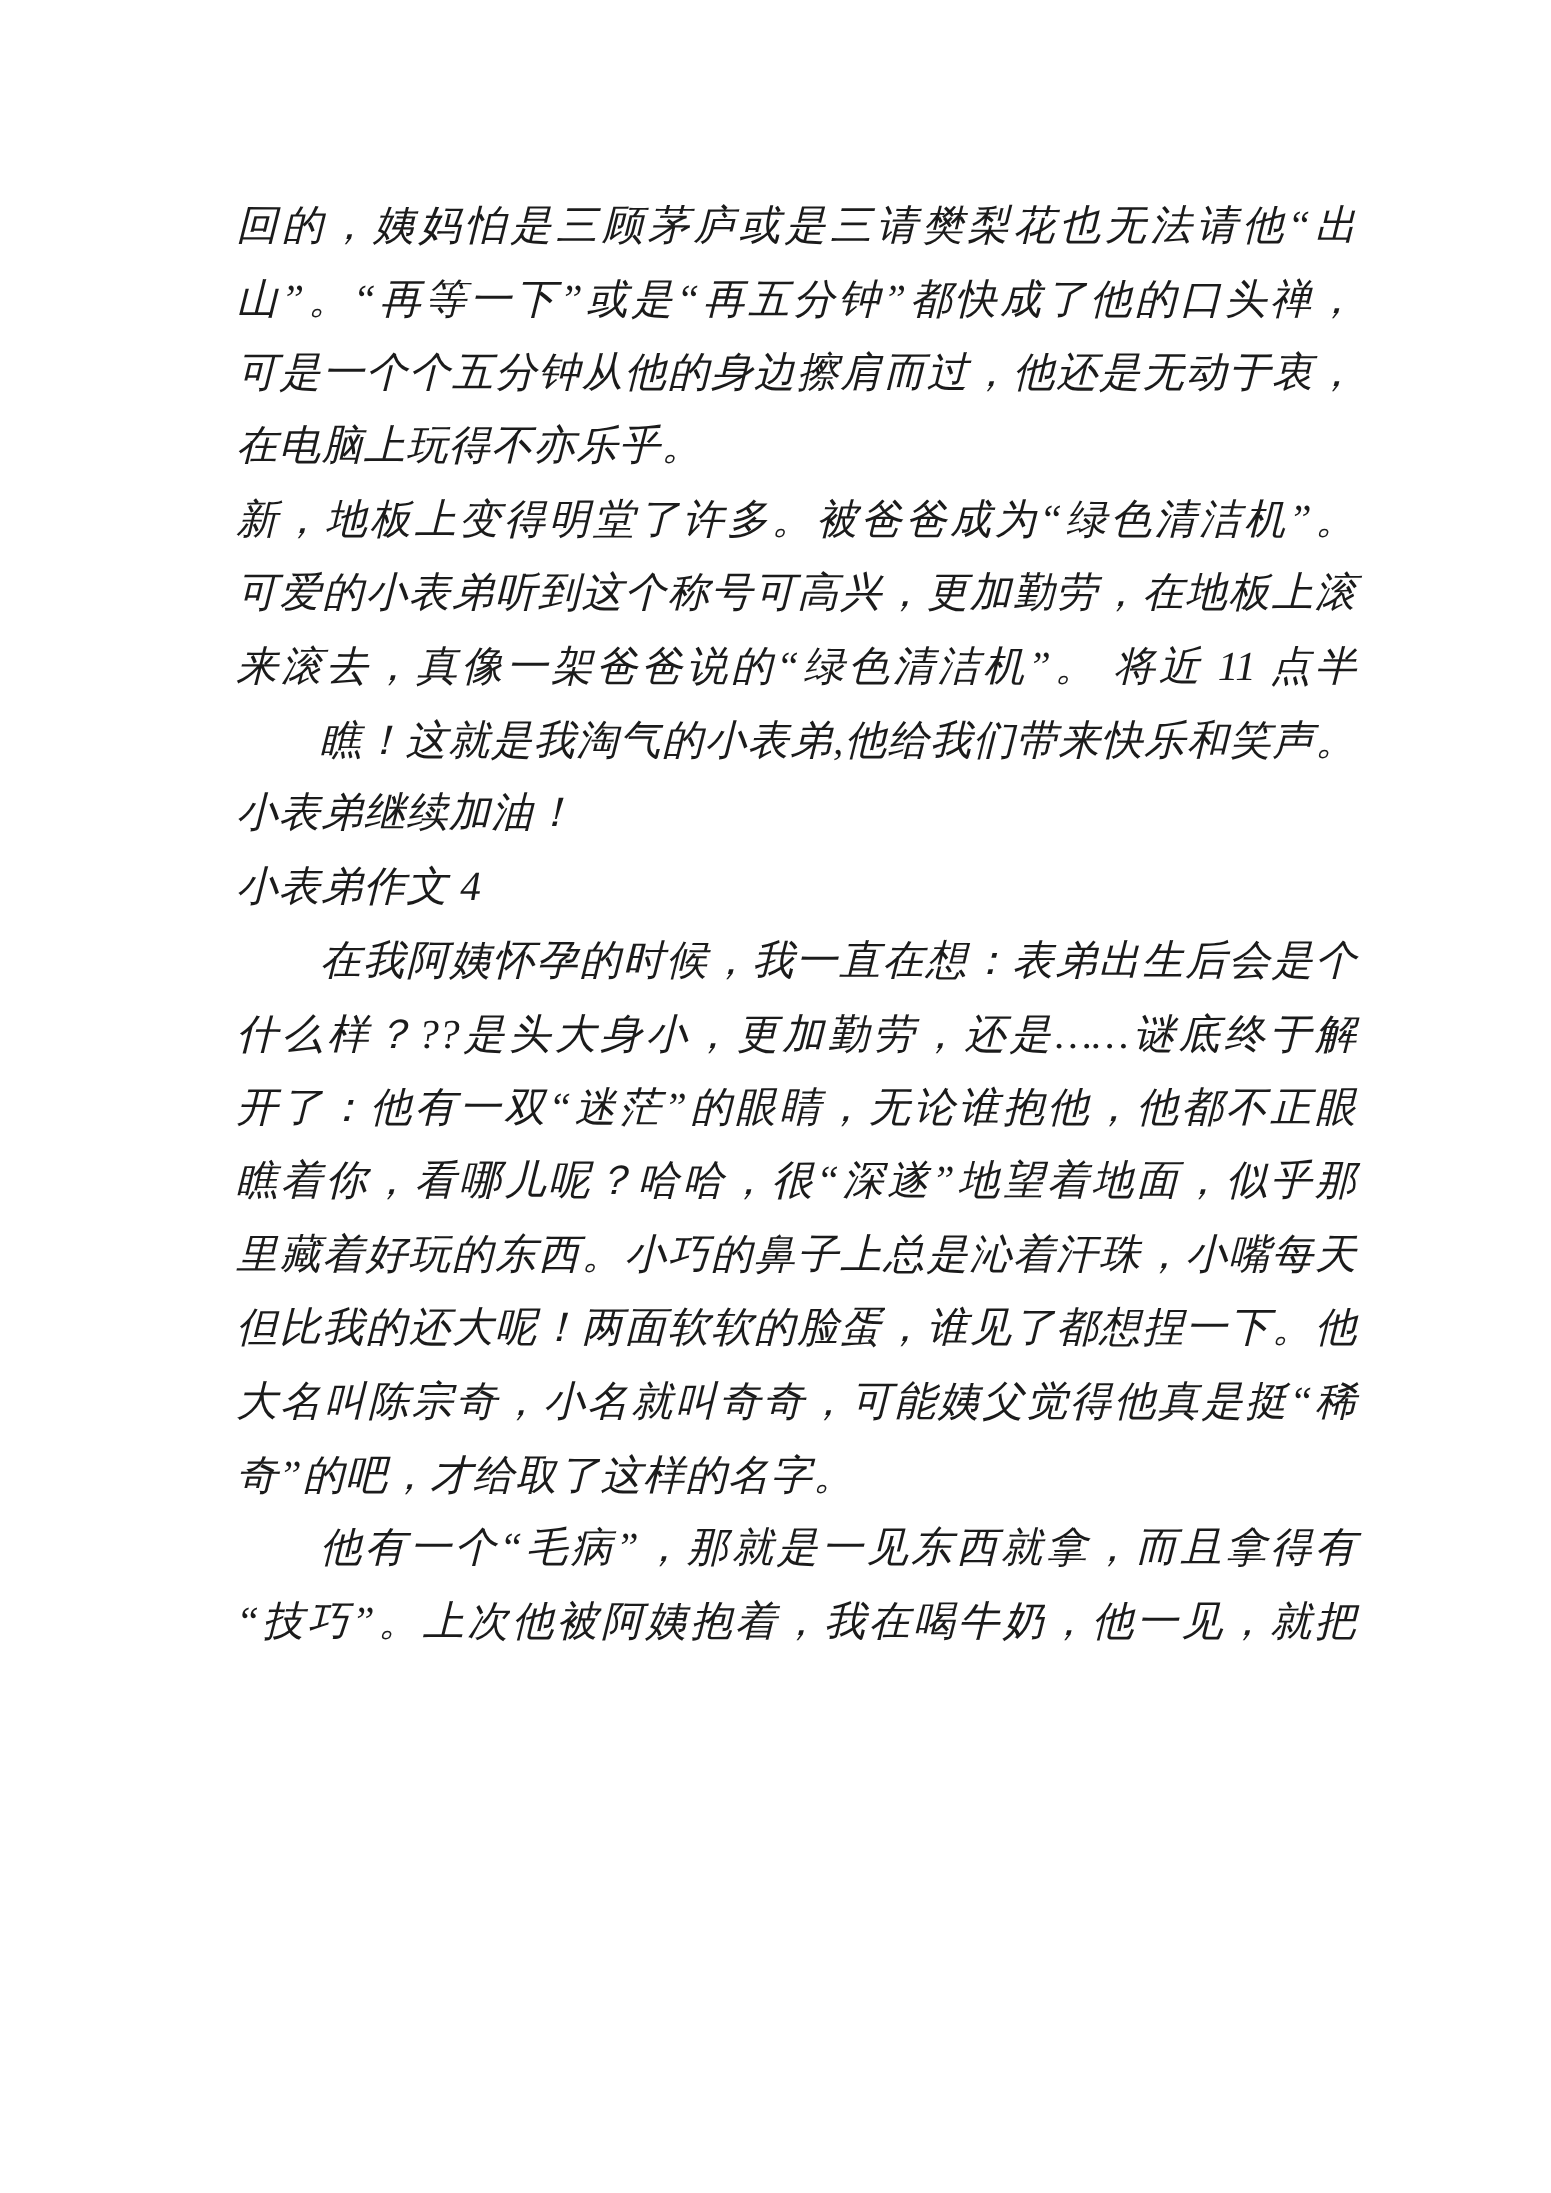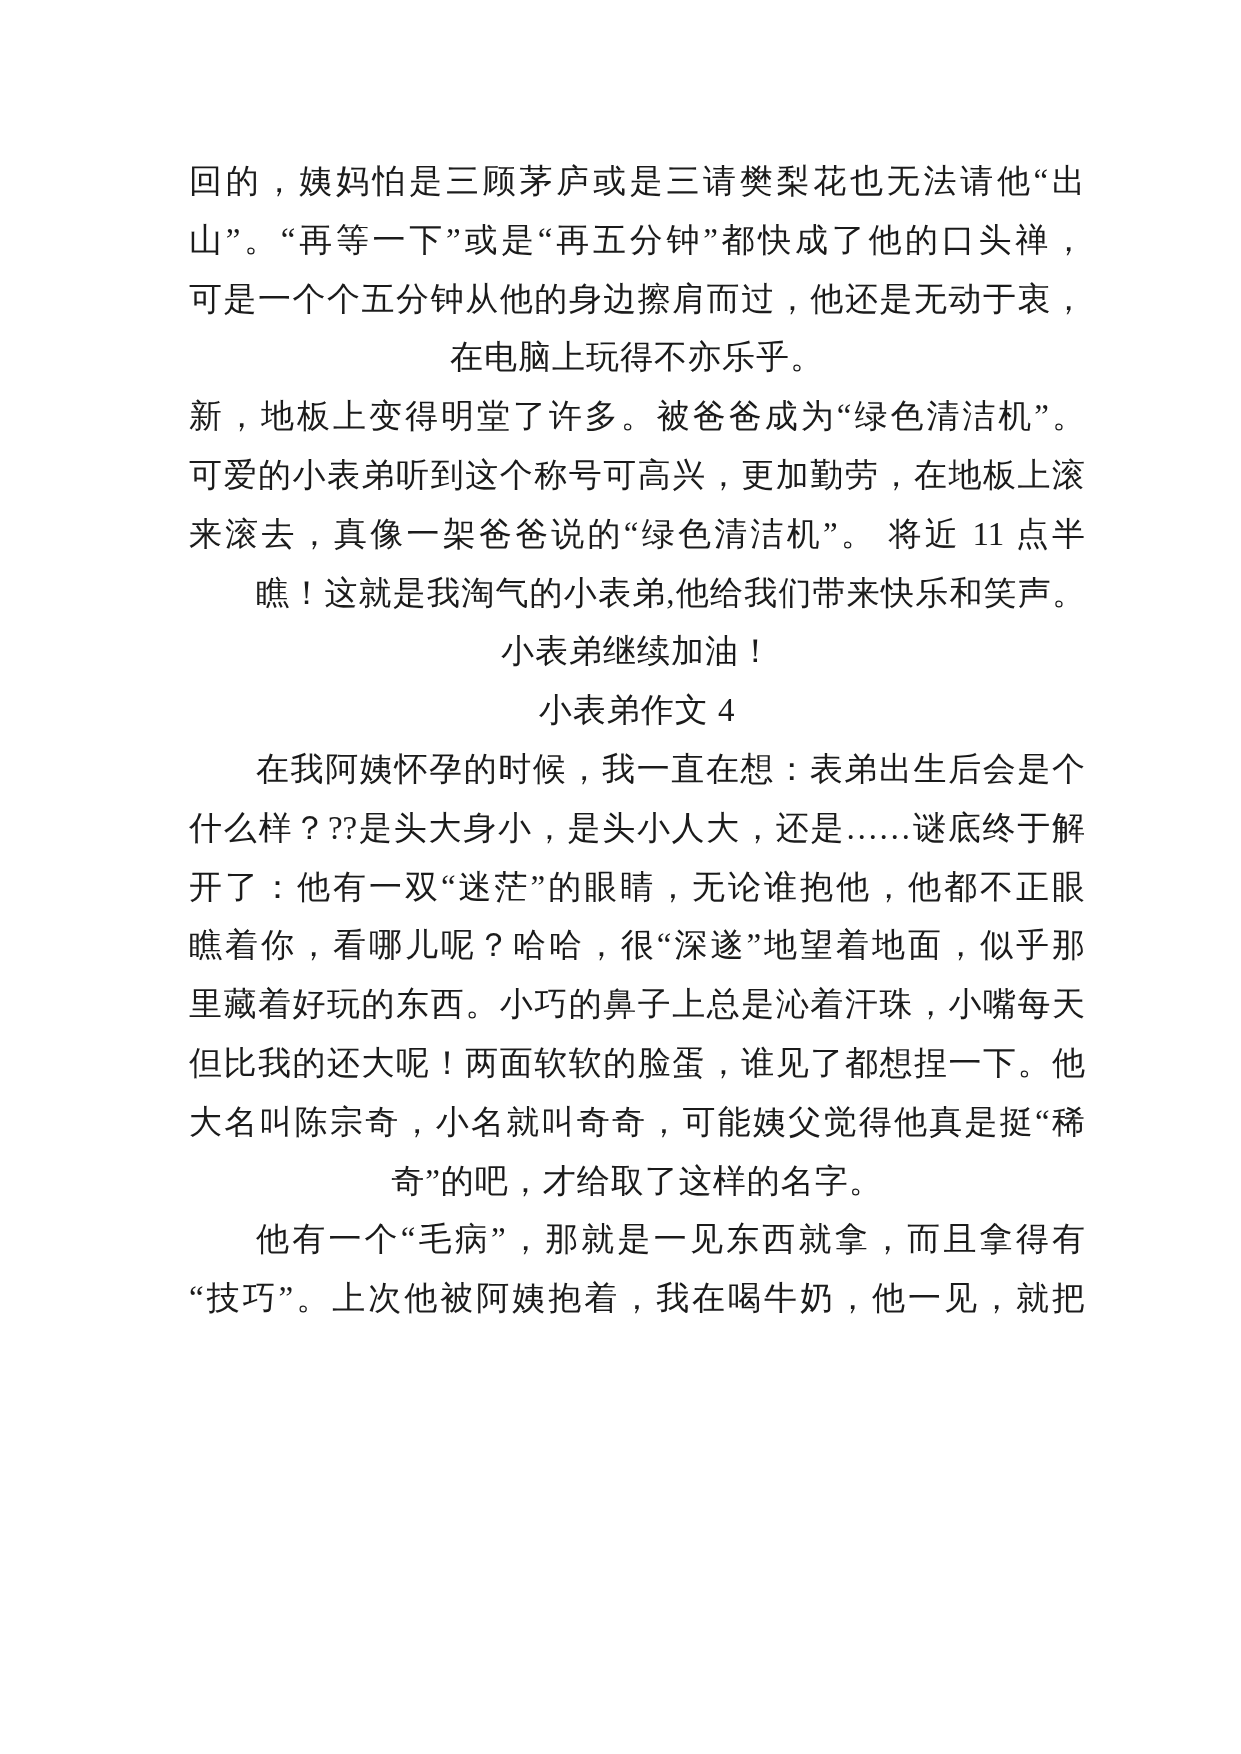--- a/index.html
+++ b/index.html
@@ -12,31 +12,32 @@
     background: #ffffff;
     overflow: hidden;
     font-family: "Liberation Serif", "DejaVu Serif", serif;
   }
   .page {
     box-sizing: border-box;
     width: 1241px;
     height: 1472px;
     padding: 152px 0 0 189px;
     background: #ffffff;
+    font-style: italic;
   }
   .text-block {
     width: 896px;
   }
   .line {
     height: 58.8px;
     line-height: 58.8px;
     font-size: 33px;
     color: #1b1b1b;
     letter-spacing: 1px;
-    text-align: center;
+    text-align: left;
     overflow: visible;
   }
   .line.fill {
     letter-spacing: 0;
     text-align: justify;
     text-align-last: justify;
   }
   .line.indent {
     padding-left: 67px;
   }
@@ -51,21 +52,21 @@
       <div class="line fill">山”。“再等一下”或是“再五分钟”都快成了他的口头禅，</div>
       <div class="line fill">可是一个个五分钟从他的身边擦肩而过，他还是无动于衷，</div>
       <div class="line">在电脑上玩得不亦乐乎。</div>
       <div class="line fill">新，地板上变得明堂了许多。被爸爸成为“绿色清洁机”。</div>
       <div class="line fill">可爱的小表弟听到这个称号可高兴，更加勤劳，在地板上滚</div>
       <div class="line fill">来滚去，真像一架爸爸说的“绿色清洁机”。 将近 11 点半</div>
       <div class="line indent fill">瞧！这就是我淘气的小表弟,他给我们带来快乐和笑声。</div>
       <div class="line">小表弟继续加油！</div>
       <div class="line">小表弟作文 4</div>
       <div class="line indent fill">在我阿姨怀孕的时候，我一直在想：表弟出生后会是个</div>
-      <div class="line fill">什么样？??是头大身小，是头小人大，还是……谜底终于解</div>
+      <div class="line fill">什么样？??是头大身小，更加勤劳，还是……谜底终于解</div>
       <div class="line fill">开了：他有一双“迷茫”的眼睛，无论谁抱他，他都不正眼</div>
       <div class="line fill">瞧着你，看哪儿呢？哈哈，很“深遂”地望着地面，似乎那</div>
       <div class="line fill">里藏着好玩的东西。小巧的鼻子上总是沁着汗珠，小嘴每天</div>
       <div class="line fill">但比我的还大呢！两面软软的脸蛋，谁见了都想捏一下。他</div>
       <div class="line fill">大名叫陈宗奇，小名就叫奇奇，可能姨父觉得他真是挺“稀</div>
       <div class="line">奇”的吧，才给取了这样的名字。</div>
       <div class="line indent fill">他有一个“毛病”，那就是一见东西就拿，而且拿得有</div>
       <div class="line fill">“技巧”。上次他被阿姨抱着，我在喝牛奶，他一见，就把</div>
     </div>
 </div>

